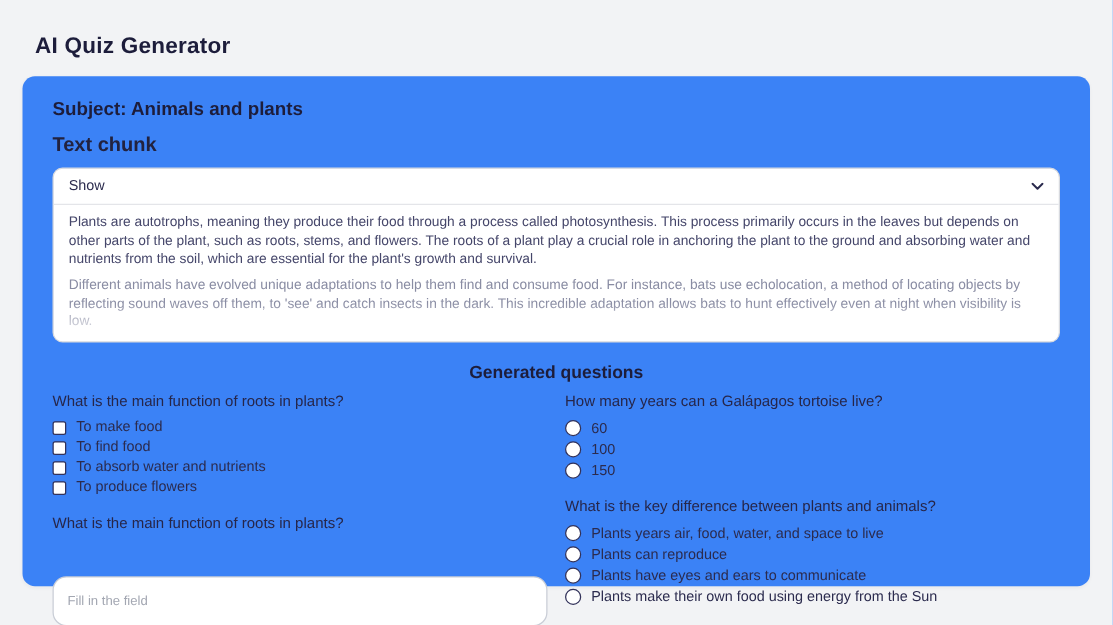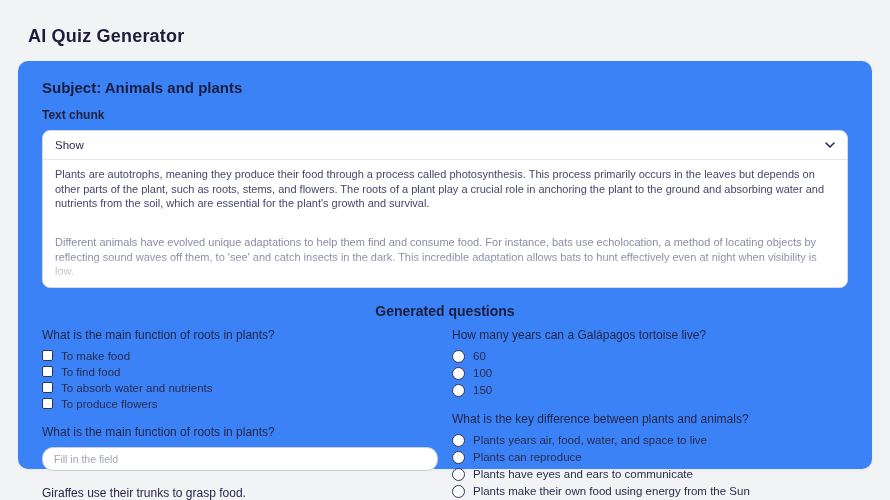--- a/index.html
+++ b/index.html
@@ -25,21 +25,21 @@
     padding: 18px 24px 16px 24px;
     box-shadow: 0 1px 3px rgba(30,30,60,.05);
   }
   .subject-heading {
     font-size: 15px;
     font-weight: 700;
     color: #1d1d3b;
     margin-bottom: 12px;
   }
   .text-chunk-label {
-    font-size: 12px;
+    font-size: 16px;
     font-weight: 700;
     color: #22223f;
     margin-bottom: 8px;
   }
   .chunk-panel {
     border: 1px solid #d7d9de;
     border-radius: 8px;
     position: relative;
     overflow: hidden;
     background: #fff;
@@ -54,21 +54,21 @@
     border-bottom: 1px solid #e4e5e9;
     cursor: pointer;
     gap: 48px;
   }
   .chunk-body {
     padding: 7px 12px 8px 12px;
     font-size: 11px;
     line-height: 1.33;
     color: #45466a;
   }
-  .chunk-body p { margin-bottom: 24px; }
+  .chunk-body p { margin-bottom: 6px; }
   .chunk-body p.faded { color: #898ca3; margin-bottom: 0; }
   .fade-overlay {
     position: absolute;
     left: 1px; right: 1px; bottom: 1px;
     height: 30px;
     background: linear-gradient(to bottom, rgba(255,255,255,0), rgba(255,255,255,.95));
     border-radius: 0 0 8px 8px;
     pointer-events: none;
   }
   .generated-heading {
@@ -84,21 +84,21 @@
   }
   .q-col { flex: 1; }
   .q-block { margin-bottom: 15px; }
   .q-text {
     font-size: 12px;
     color: #26264a;
     margin-bottom: 8px;
   }
   .opt-row {
     display: flex;
-    align-items: flex-start;
+    align-items: flex-end;
     gap: 8px;
     margin-bottom: 4px;
     font-size: 11.5px;
     color: #2b2b4e;
     cursor: pointer;
   }
   input[type="checkbox"], input[type="radio"] {
     appearance: none;
     -webkit-appearance: none;
     margin: 0;
@@ -111,29 +111,30 @@
     border: 1.4px solid #32325a;
     border-radius: 2px;
   }
   input[type="radio"] {
     width: 13px; height: 13px;
     border: 1.4px solid #32325a;
     border-radius: 50%;
   }
   .text-input {
     width: 100%;
-    height: 24px;
+    height: 40px;
     border: 1px solid #c9cdd6;
     border-radius: 11px;
     padding: 0 11px;
     font-size: 10.5px;
     font-family: "Liberation Sans", sans-serif;
     color: #33334f;
     outline: none;
     background: #fff;
+    margin-top: 28px;
   }
   .text-input::placeholder { color: #a3a7b2; }
   .chevron-down-icon { display: inline-flex; align-items: center; }
 </style>
 </head>
 <body>
 
 <h1 class="page-title">AI Quiz Generator</h1>
 
 <div class="card">

